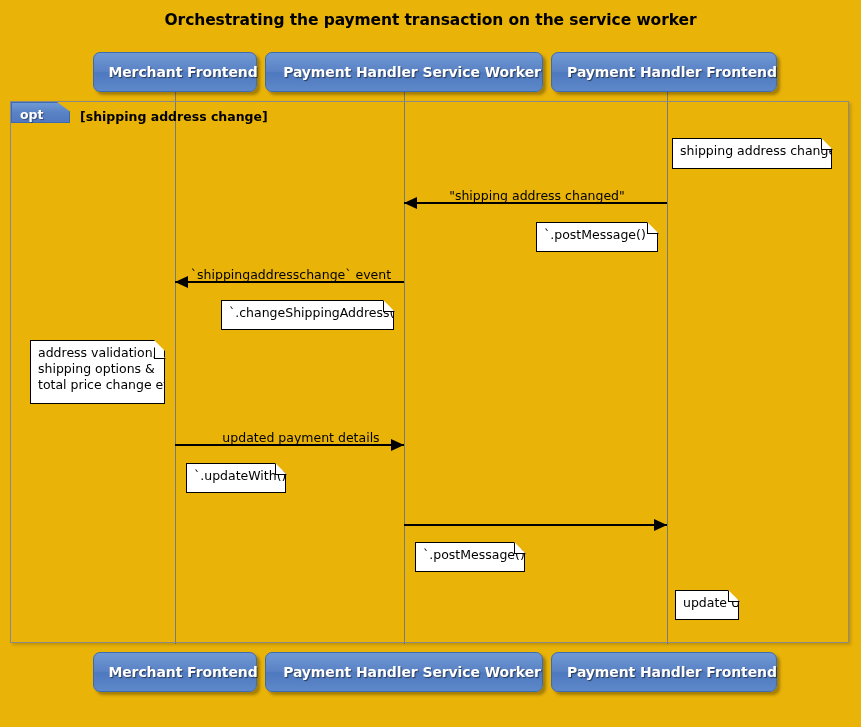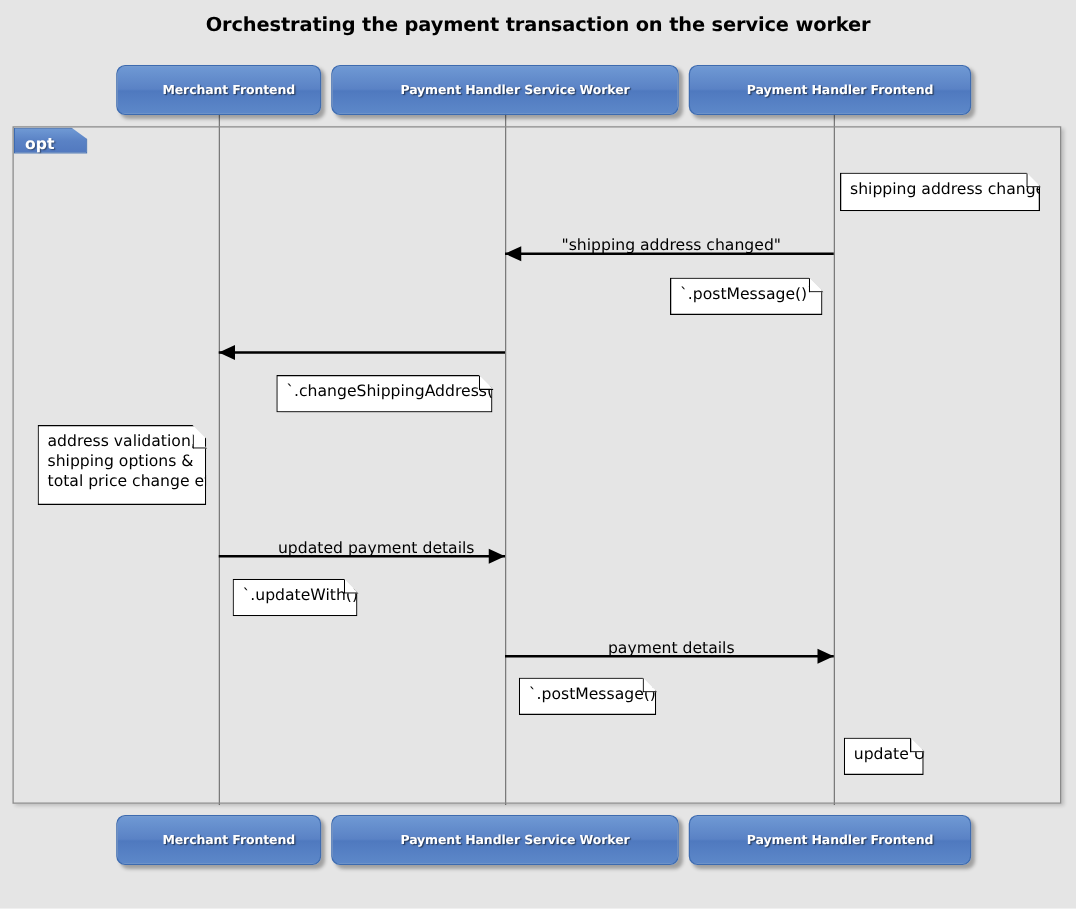--- a/index.html
+++ b/index.html
@@ -7,21 +7,21 @@
     padding: 0;
     background: #ffffff;
   }
   body {
     font-family: "DejaVu Sans", "Liberation Sans", sans-serif;
   }
   #canvas {
     position: relative;
     width: 861px;
     height: 727px;
-    background: #e5e5e5;
+    background: #eab308;
     overflow: hidden;
   }
 
   
   .diagram-title {
     position: absolute;
     left: 0;
     top: 11px;
     width: 861px;
     text-align: center;
@@ -34,21 +34,21 @@
 
   
   .actor-box {
     position: absolute;
     box-sizing: border-box;
     background: linear-gradient(180deg, #6f99d4 0%, #5a82c5 48%, #4f79bf 52%, #5d88c9 100%);
     border: 1px solid #3d6bb0;
     border-radius: 7px;
     box-shadow: 3px 3px 3px rgba(0,0,0,0.30);
     color: #ffffff;
-    font-size: 10px;
+    font-size: 14px;
     font-weight: bold;
     display: flex;
     align-items: center;
     justify-content: center;
     text-shadow: 1px 1px 1px rgba(0,0,0,0.55);
     white-space: nowrap;
     letter-spacing: -0.1px;
     padding-left: 16px;
   }
 
@@ -166,50 +166,51 @@
     <span>Payment Handler Service Worker</span>
   </div>
   <div class="actor-box" style="left:551px; top:52px; width:226px; height:40px;">
     <span>Payment Handler Frontend</span>
   </div>
 
   <div class="frag-frame" style="left:10px; top:101px; width:839px; height:542px;"></div>
   <div class="frag-tab" style="left:11px; top:102px; width:59px;align-items:flex-end;">
     <span>opt</span>
   </div>
+  <div class="frag-cond" style="left:80px; top:109px;">[shipping address change]</div>
 
   <div class="note" style="left:672px; top:138px; width:160px; height:31px;">shipping address changed</div>
   <div class="note-fold" style="left:821px; top:138px;"></div>
 
   <div class="msg-label" style="left:407px; top:188px; width:260px;">"shipping address changed"</div>
   <div class="msg-line" style="left:404px; top:202px; width:263px;"></div>
   <div class="msg-head left" style="left:404px; top:197px;"></div>
 
   <div class="note" style="left:536px; top:222px; width:122px; height:30px;">`.postMessage()`</div>
   <div class="note-fold" style="left:647px; top:222px;"></div>
 
+  <div class="msg-label" style="left:178px; top:267px; width:226px;">`shippingaddresschange` event</div>
   <div class="msg-line" style="left:175px; top:281px; width:229px;"></div>
   <div class="msg-head left" style="left:175px; top:276px;"></div>
 
   <div class="note" style="left:221px; top:300px; width:173px; height:30px;">`.changeShippingAddress()`</div>
   <div class="note-fold" style="left:383px; top:300px;"></div>
 
   <div class="note" style="left:30px; top:340px; width:135px; height:64px;">address validation,
 shipping options &amp;
 total price change etc</div>
   <div class="note-fold" style="left:154px; top:347px;"></div>
 
   <div class="msg-label" style="left:188px; top:430px; width:226px;">updated payment details</div>
   <div class="msg-line" style="left:175px; top:444px; width:229px;"></div>
   <div class="msg-head right" style="left:391px; top:439px;"></div>
 
   <div class="note" style="left:186px; top:463px; width:100px; height:30px;">`.updateWith()`</div>
   <div class="note-fold" style="left:275px; top:463px;"></div>
 
-  <div class="msg-label" style="left:407px; top:510px; width:260px;">payment details</div>
   <div class="msg-line" style="left:404px; top:524px; width:263px;"></div>
   <div class="msg-head right" style="left:654px; top:519px;"></div>
 
   <div class="note" style="left:415px; top:542px; width:110px; height:30px;">`.postMessage()`</div>
   <div class="note-fold" style="left:514px; top:542px;"></div>
 
   <div class="note" style="left:675px; top:590px; width:64px; height:30px;">update UI</div>
   <div class="note-fold" style="left:728px; top:590px;"></div>
 
   <div class="actor-box" style="left:93px; top:652px; width:164px; height:40px;">

